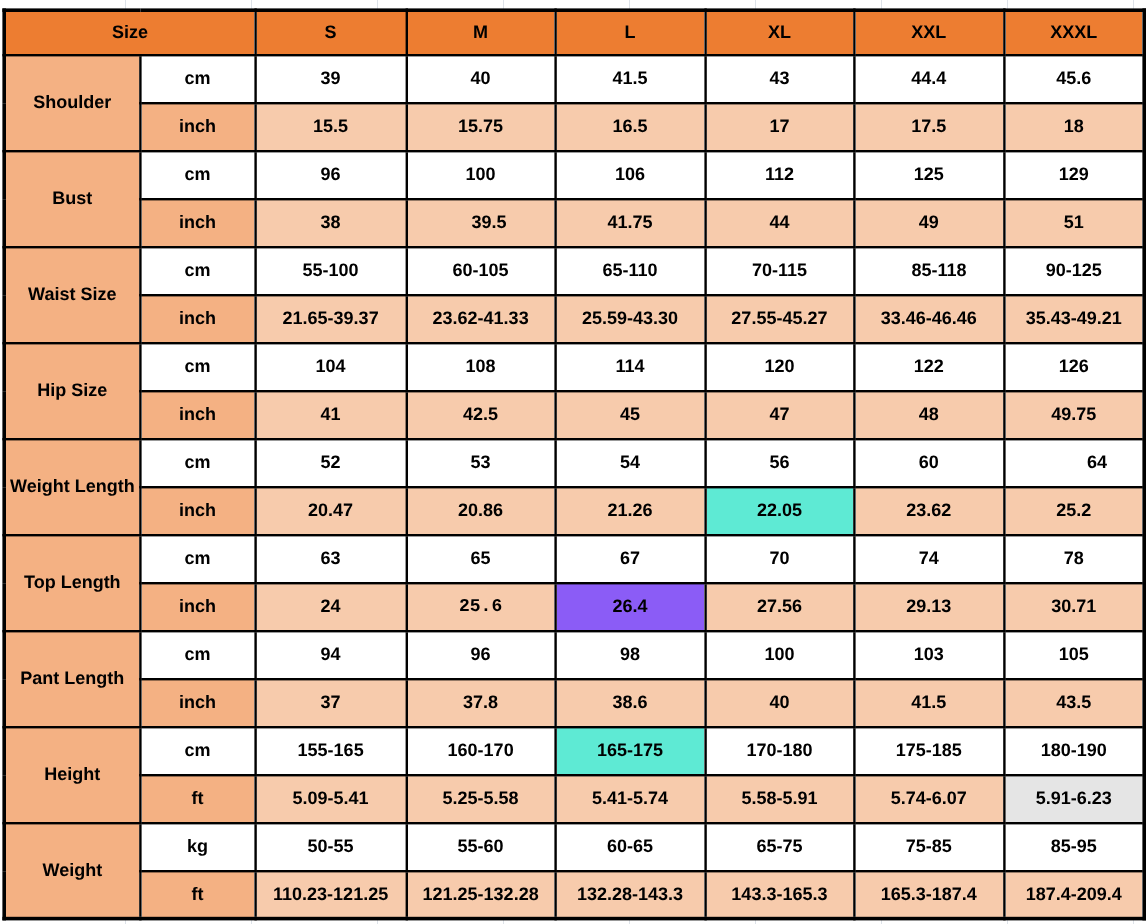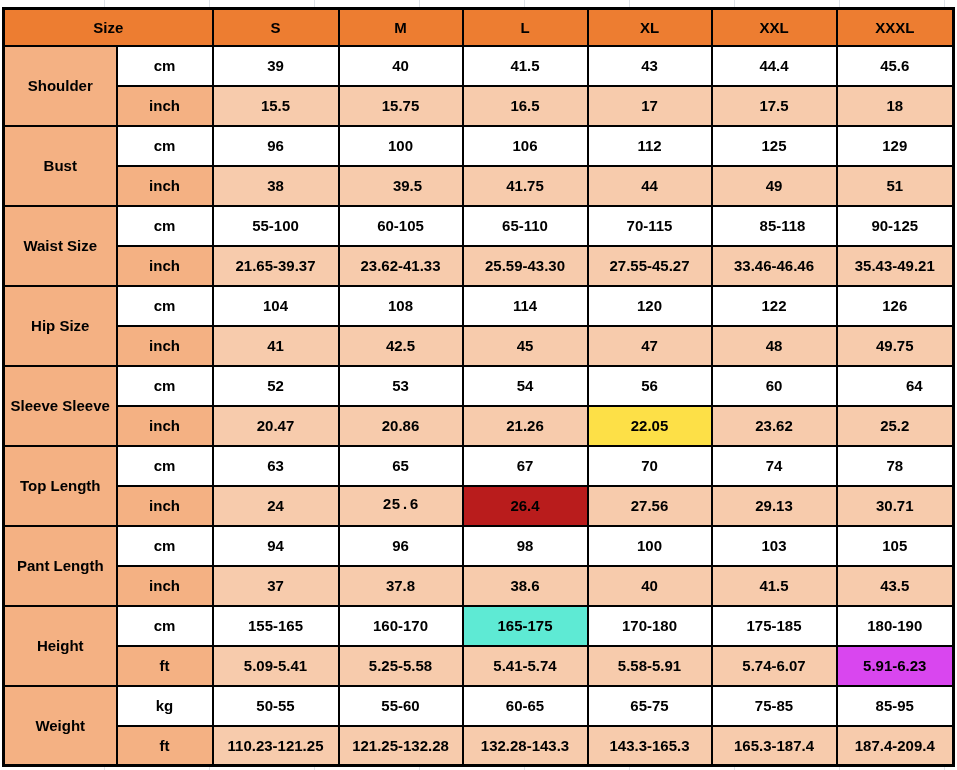--- a/index.html
+++ b/index.html
@@ -150,53 +150,53 @@
         <tr>
           <td class="unit-cell" style="background: rgb(244, 177, 131);">inch</td>
           <td class="value-cell" style="background: rgb(247, 203, 172);">41</td>
           <td class="value-cell" style="background: rgb(247, 203, 172);">42.5</td>
           <td class="value-cell" style="background: rgb(247, 203, 172);">45</td>
           <td class="value-cell" style="background: rgb(247, 203, 172);">47</td>
           <td class="value-cell" style="background: rgb(247, 203, 172);">48</td>
           <td class="value-cell" style="background: rgb(247, 203, 172);">49.75</td>
         </tr>
         <tr>
-          <td class="group-label" rowspan="2" style="background: rgb(244, 177, 131);">Sleeve Sleeve</td>
+          <td class="group-label" rowspan="2" style="background: rgb(244, 177, 131);">Weight Length</td>
           <td class="unit-cell" style="background: rgb(255, 255, 255);">cm</td>
           <td class="value-cell" style="background: rgb(255, 255, 255);">52</td>
           <td class="value-cell" style="background: rgb(255, 255, 255);">53</td>
           <td class="value-cell" style="background: rgb(255, 255, 255);">54</td>
           <td class="value-cell" style="background: rgb(255, 255, 255);">56</td>
           <td class="value-cell" style="background: rgb(255, 255, 255);">60</td>
           <td class="value-cell" style="background: rgb(255, 255, 255); padding-left: 41px;">64</td>
         </tr>
         <tr>
           <td class="unit-cell" style="background: rgb(244, 177, 131);">inch</td>
           <td class="value-cell" style="background: rgb(247, 203, 172);">20.47</td>
           <td class="value-cell" style="background: rgb(247, 203, 172);">20.86</td>
           <td class="value-cell" style="background: rgb(247, 203, 172);">21.26</td>
-          <td class="value-cell" style="background: #fde047;">22.05</td>
+          <td class="value-cell" style="background: #5eead4;">22.05</td>
           <td class="value-cell" style="background: rgb(247, 203, 172);">23.62</td>
           <td class="value-cell" style="background: rgb(247, 203, 172);">25.2</td>
         </tr>
         <tr>
           <td class="group-label" rowspan="2" style="background: rgb(244, 177, 131);">Top Length</td>
           <td class="unit-cell" style="background: rgb(255, 255, 255);">cm</td>
           <td class="value-cell" style="background: rgb(255, 255, 255);">63</td>
           <td class="value-cell" style="background: rgb(255, 255, 255);">65</td>
           <td class="value-cell" style="background: rgb(255, 255, 255);">67</td>
           <td class="value-cell" style="background: rgb(255, 255, 255);">70</td>
           <td class="value-cell" style="background: rgb(255, 255, 255);">74</td>
           <td class="value-cell" style="background: rgb(255, 255, 255);">78</td>
         </tr>
         <tr>
           <td class="unit-cell" style="background: rgb(244, 177, 131);">inch</td>
           <td class="value-cell" style="background: rgb(247, 203, 172);">24</td>
           <td class="value-cell" style="background: rgb(247, 203, 172); font-family: Liberation Mono, monospace;">25.6</td>
-          <td class="value-cell" style="background: #b91c1c; margin-left: 48px;">26.4</td>
+          <td class="value-cell" style="background: #8b5cf6; margin-left: 48px;">26.4</td>
           <td class="value-cell" style="background: rgb(247, 203, 172);">27.56</td>
           <td class="value-cell" style="background: rgb(247, 203, 172);">29.13</td>
           <td class="value-cell" style="background: rgb(247, 203, 172);">30.71</td>
         </tr>
         <tr>
           <td class="group-label" rowspan="2" style="background: rgb(244, 177, 131);">Pant Length</td>
           <td class="unit-cell" style="background: rgb(255, 255, 255);">cm</td>
           <td class="value-cell" style="background: rgb(255, 255, 255);">94</td>
           <td class="value-cell" style="background: rgb(255, 255, 255);">96</td>
           <td class="value-cell" style="background: rgb(255, 255, 255);">98</td>
@@ -223,21 +223,21 @@
           <td class="value-cell" style="background: rgb(255, 255, 255);">175-185</td>
           <td class="value-cell" style="background: rgb(255, 255, 255);">180-190</td>
         </tr>
         <tr>
           <td class="unit-cell" style="background: rgb(244, 177, 131);">ft</td>
           <td class="value-cell" style="background: rgb(247, 203, 172);">5.09-5.41</td>
           <td class="value-cell" style="background: rgb(247, 203, 172);">5.25-5.58</td>
           <td class="value-cell" style="background: rgb(247, 203, 172);">5.41-5.74</td>
           <td class="value-cell" style="background: rgb(247, 203, 172);">5.58-5.91</td>
           <td class="value-cell" style="background: rgb(247, 203, 172);">5.74-6.07</td>
-          <td class="value-cell" style="background: #d946ef;">5.91-6.23</td>
+          <td class="value-cell" style="background: #e5e5e5;">5.91-6.23</td>
         </tr>
         <tr>
           <td class="group-label" rowspan="2" style="background: rgb(244, 177, 131);">Weight</td>
           <td class="unit-cell" style="background: rgb(255, 255, 255);">kg</td>
           <td class="value-cell" style="background: rgb(255, 255, 255);">50-55</td>
           <td class="value-cell" style="background: rgb(255, 255, 255);">55-60</td>
           <td class="value-cell" style="background: rgb(255, 255, 255);">60-65</td>
           <td class="value-cell" style="background: rgb(255, 255, 255);">65-75</td>
           <td class="value-cell" style="background: rgb(255, 255, 255);">75-85</td>
           <td class="value-cell" style="background: rgb(255, 255, 255);">85-95</td>

